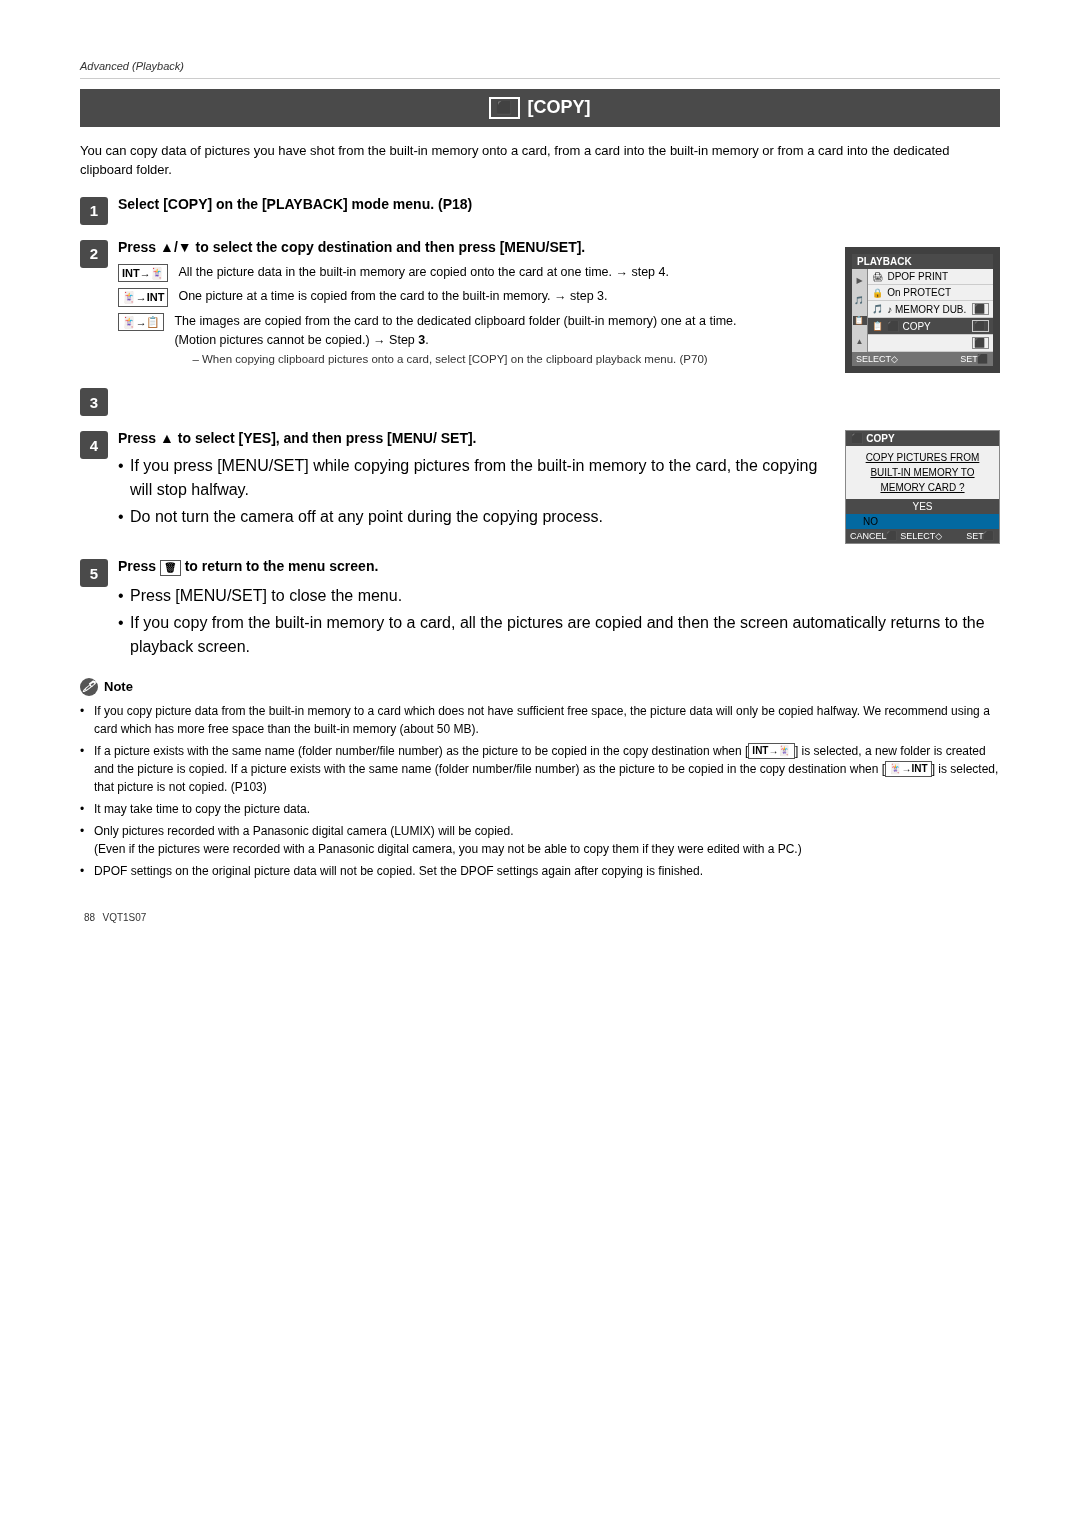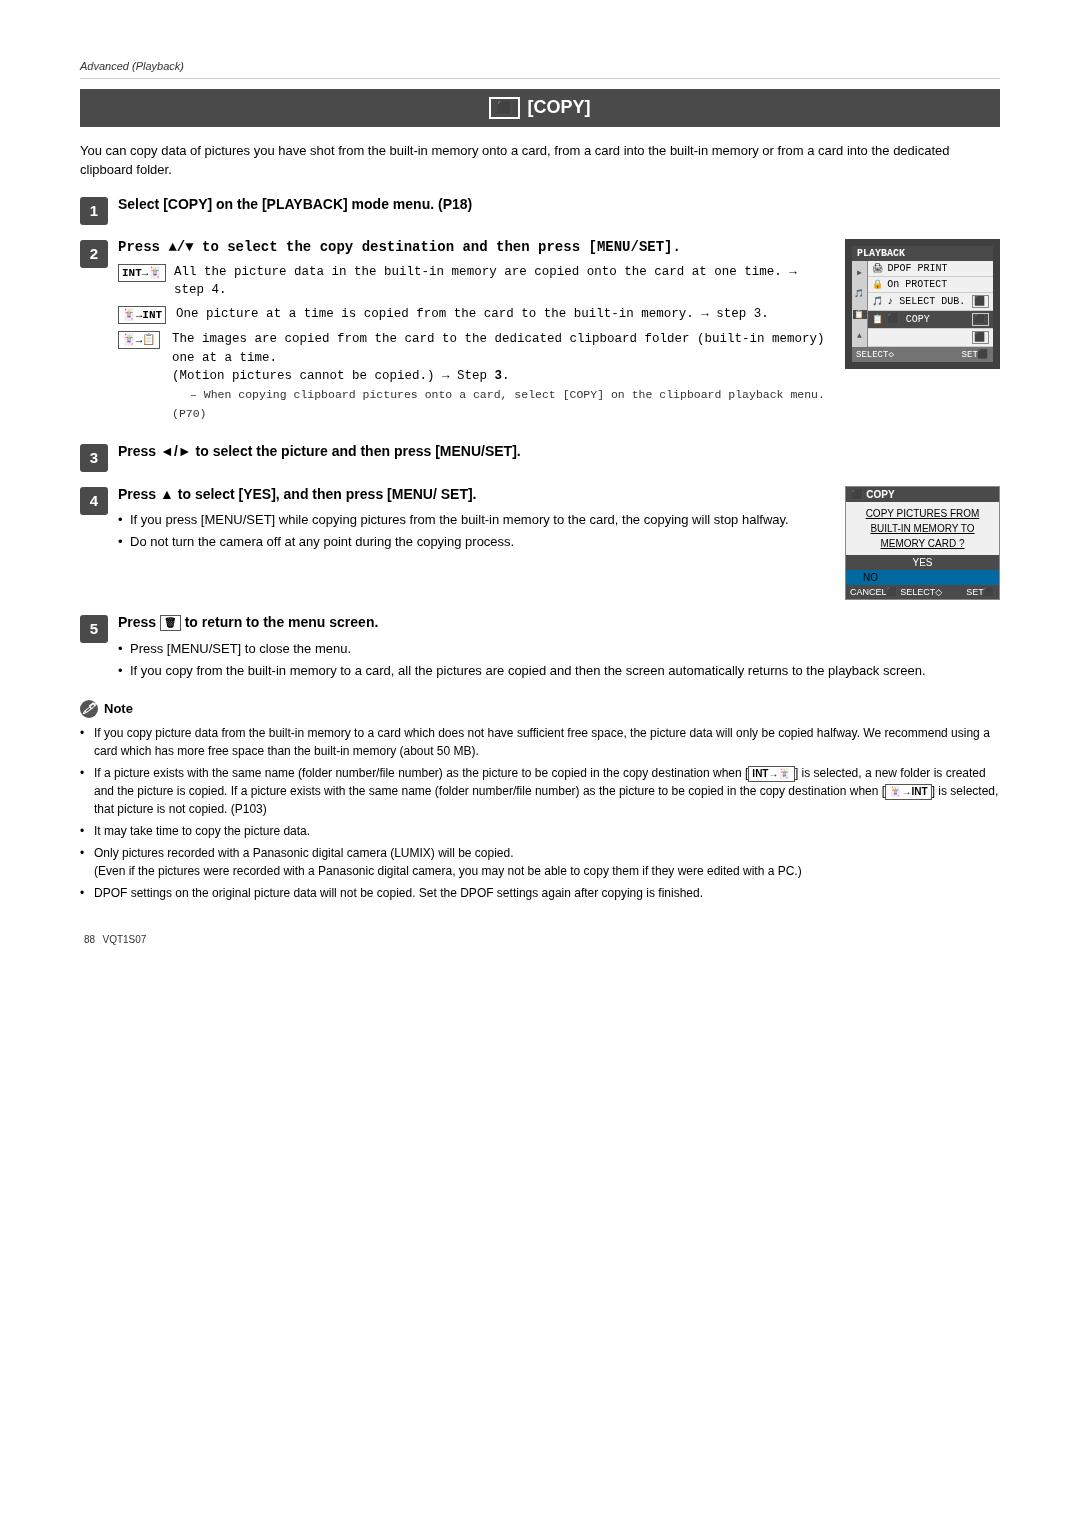--- a/index.html
+++ b/index.html
@@ -67,23 +67,22 @@
     .step-content {
       flex: 1;
     }
     .step-title {
       font-weight: bold;
       font-size: 14px;
       margin-bottom: 6px;
     }
     .step-with-image {
       display: flex;
-      align-items: flex-start;
+      align-items: flex-end;
       gap: 15px;
-      font-family: Liberation Mono, monospace;
     }
     .step-text-area {
       flex: 1;
     }
     .sub-items {
       margin-top: 8px;
       list-style: none;
     }
     .sub-items li {
       display: flex;
@@ -106,21 +105,21 @@
     }
     .sub-icon-wrap {
       min-width: 48px;
       margin-right: 6px;
     }
     .bullet-items {
       margin-top: 8px;
       list-style: none;
     }
     .bullet-items li {
-      font-size: 13px;
+      font-size: 16px;
       line-height: 1.5;
       margin-bottom: 3px;
       padding-left: 12px;
       position: relative;
     }
     .bullet-items li::before {
       content: "•";
       position: absolute;
       left: 0;
     }
@@ -340,21 +339,21 @@
             <div class="pb-row">
               <span style="font-size:9px;">🖨</span>
               <span>DPOF PRINT</span>
             </div>
             <div class="pb-row">
               <span style="font-size:9px;">🔒</span>
               <span>On PROTECT</span>
             </div>
             <div class="pb-row">
               <span style="font-size:9px;">🎵</span>
-              <span>♪ SELECT DUB.</span>
+              <span>♪ MEMORY DUB.</span>
               <span style="margin-left:auto; font-size:9px; border:1px solid #888; padding:0 2px;">⬛</span>
             </div>
             <div class="pb-row highlighted">
               <span style="font-size:9px;">📋</span>
               <span>⬛ COPY</span>
               <span style="margin-left:auto; font-size:9px; border:1px solid #ccc; padding:0 2px;">⬛</span>
             </div>
             <div class="pb-row" style="justify-content:flex-end;">
               <span style="font-size:9px; border:1px solid #888; padding:0 2px;">⬛</span>
             </div>
@@ -364,23 +363,20 @@
           <span>SELECT◇</span>
           <span>SET⬛</span>
         </div>
       </div>
     </div>
   </div>
 </div>
 
 <div class="step">
   <div class="step-num">3</div>
-  <div class="step-content">
-    <div class="step-title">Press ◄/► to select the picture and then press [MENU/SET].</div>
-  </div>
 </div>
 
 <div class="step">
   <div class="step-num">4</div>
   <div class="step-content">
     <div class="step4-layout">
       <div style="flex:1;">
         <div class="step-title">Press ▲ to select [YES], and then press [MENU/ SET].</div>
         <ul class="bullet-items">
           <li>If you press [MENU/SET] while copying pictures from the built-in memory to the card, the copying will stop halfway.</li>

